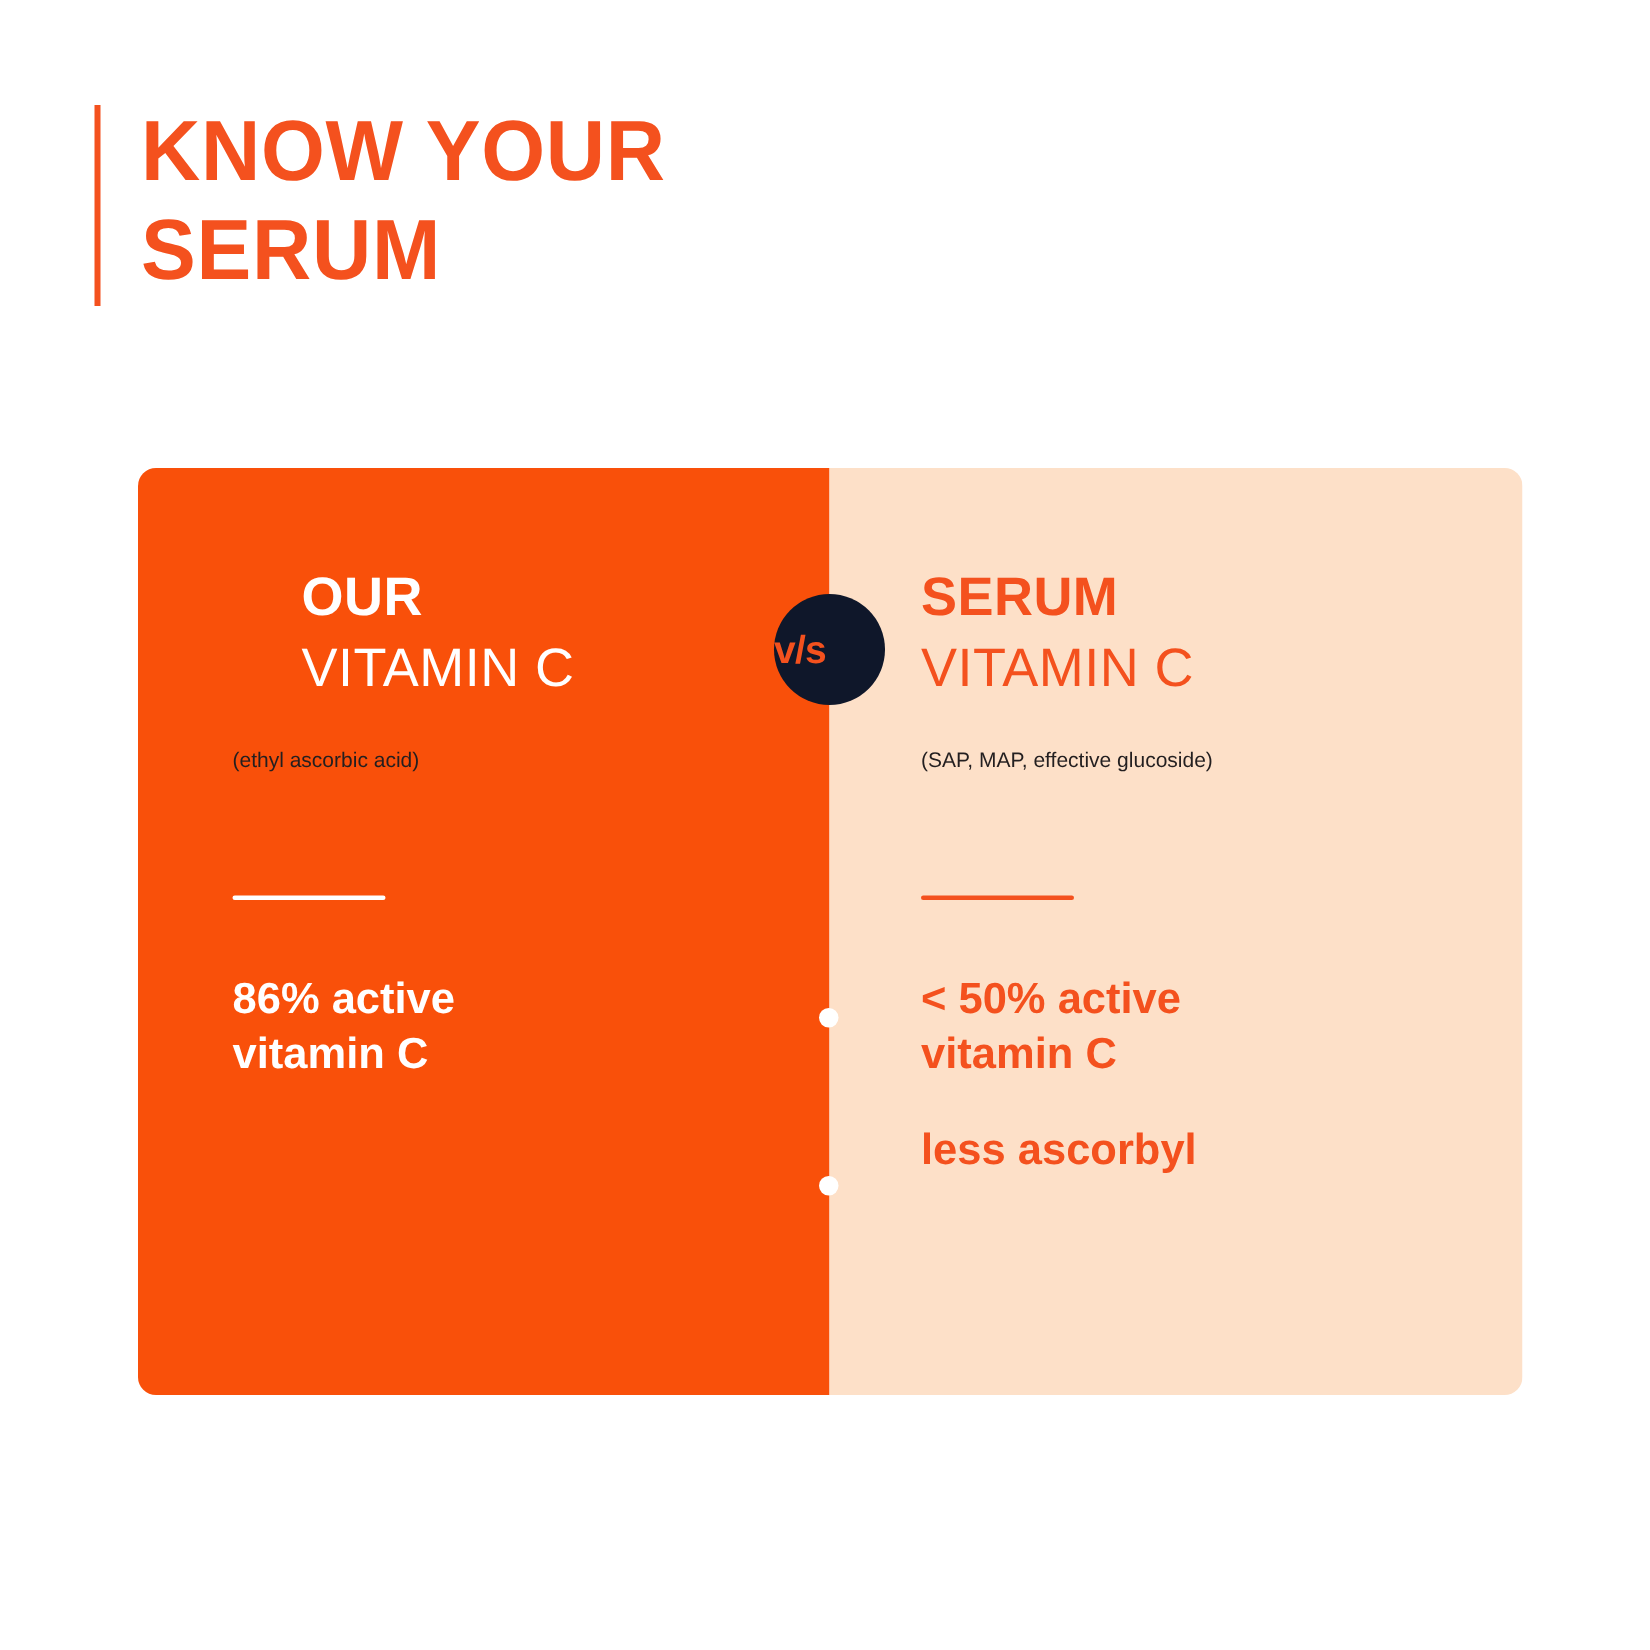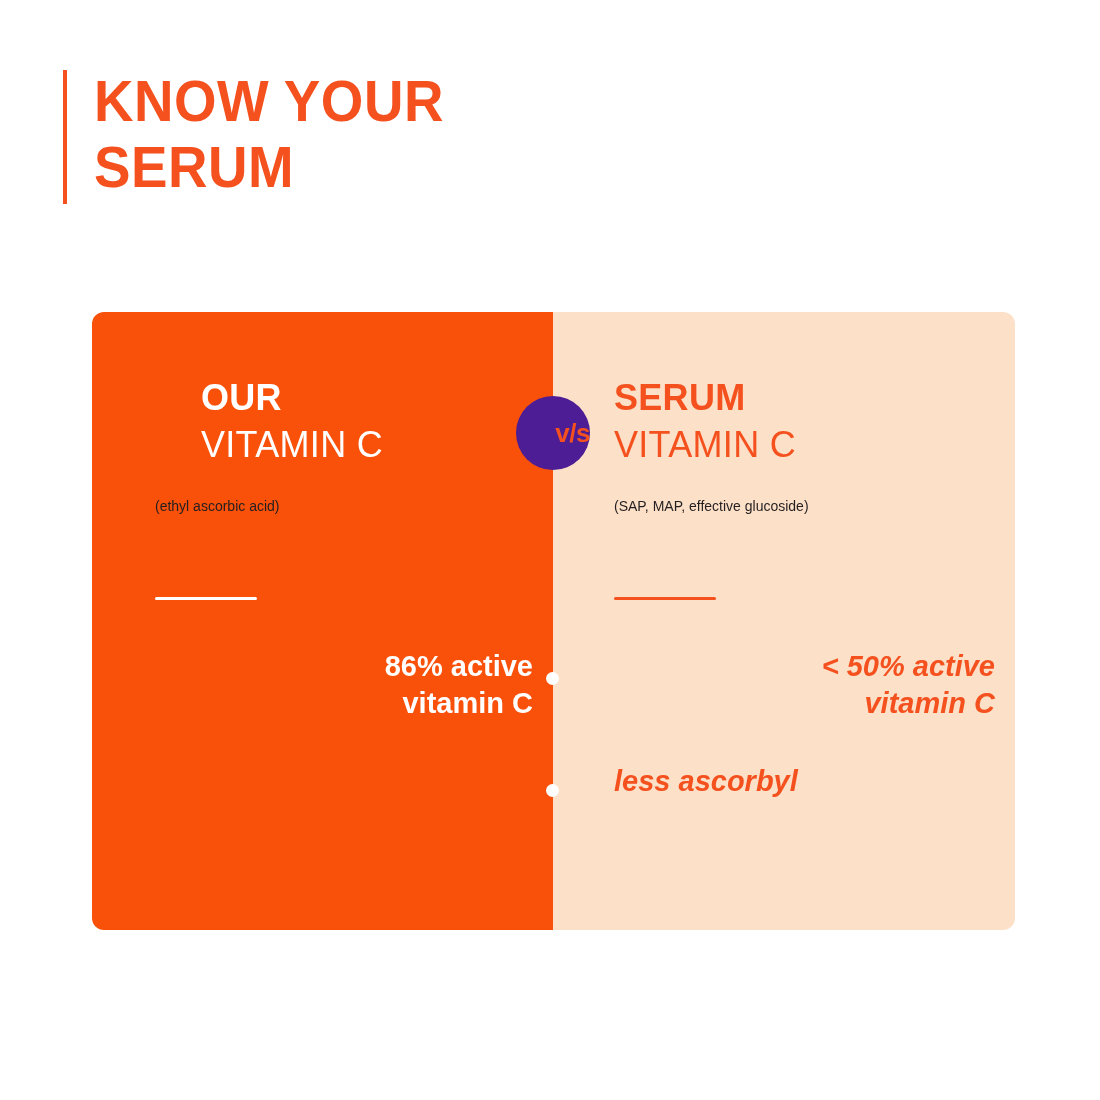--- a/index.html
+++ b/index.html
@@ -125,37 +125,37 @@
     top: 336px;
     left: 0;
     right: 0;
   }
   .bullet {
     font-size: 29px;
     line-height: 37px;
     font-weight: bold;
     white-space: pre-line;
   }
-  .bullet-1 { margin-bottom: 41px; text-align: right; }
+  .bullet-1 { margin-bottom: 27px; }
   .panel-left .bullet { color: #ffffff; }
-  .panel-right .bullet { color: #f4511e; font-style: italic; }
+  .panel-right .bullet { color: #f4511e; }
   .panel-right .bullets { top: 336px; }
 
   
   .vs-badge {
     position: absolute;
     left: 516px;
     top: 396px;
     width: 74px;
     height: 74px;
     border-radius: 50%;
-    background: #4c1d95;
+    background: #0f172a;
     display: flex;
     align-items: center;
-    justify-content: flex-end;
+    justify-content: flex-start;
     z-index: 5;
   }
   .vs-text {
     color: #f4511e;
     font-size: 26px;
     font-weight: bold;
     line-height: 26px;
     letter-spacing: -0.5px;
   }
 

